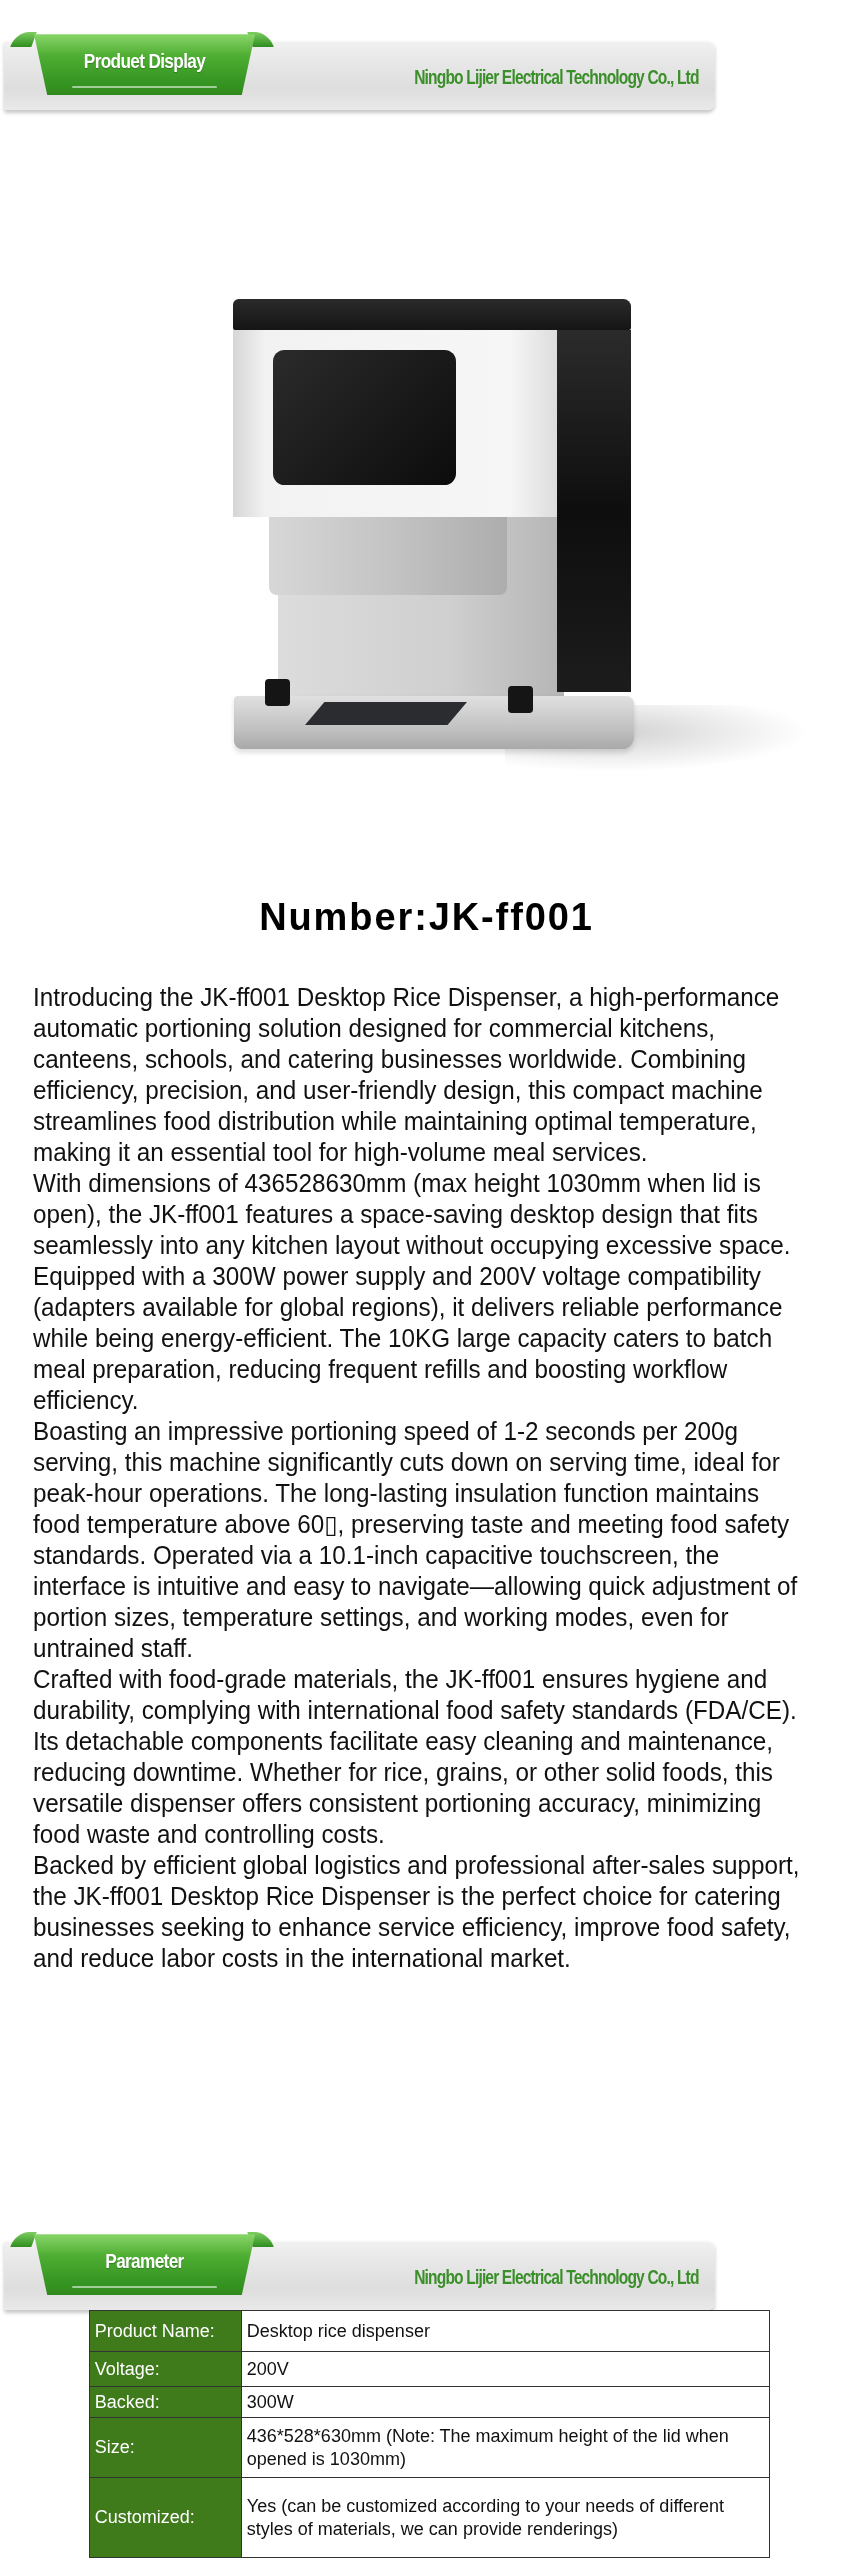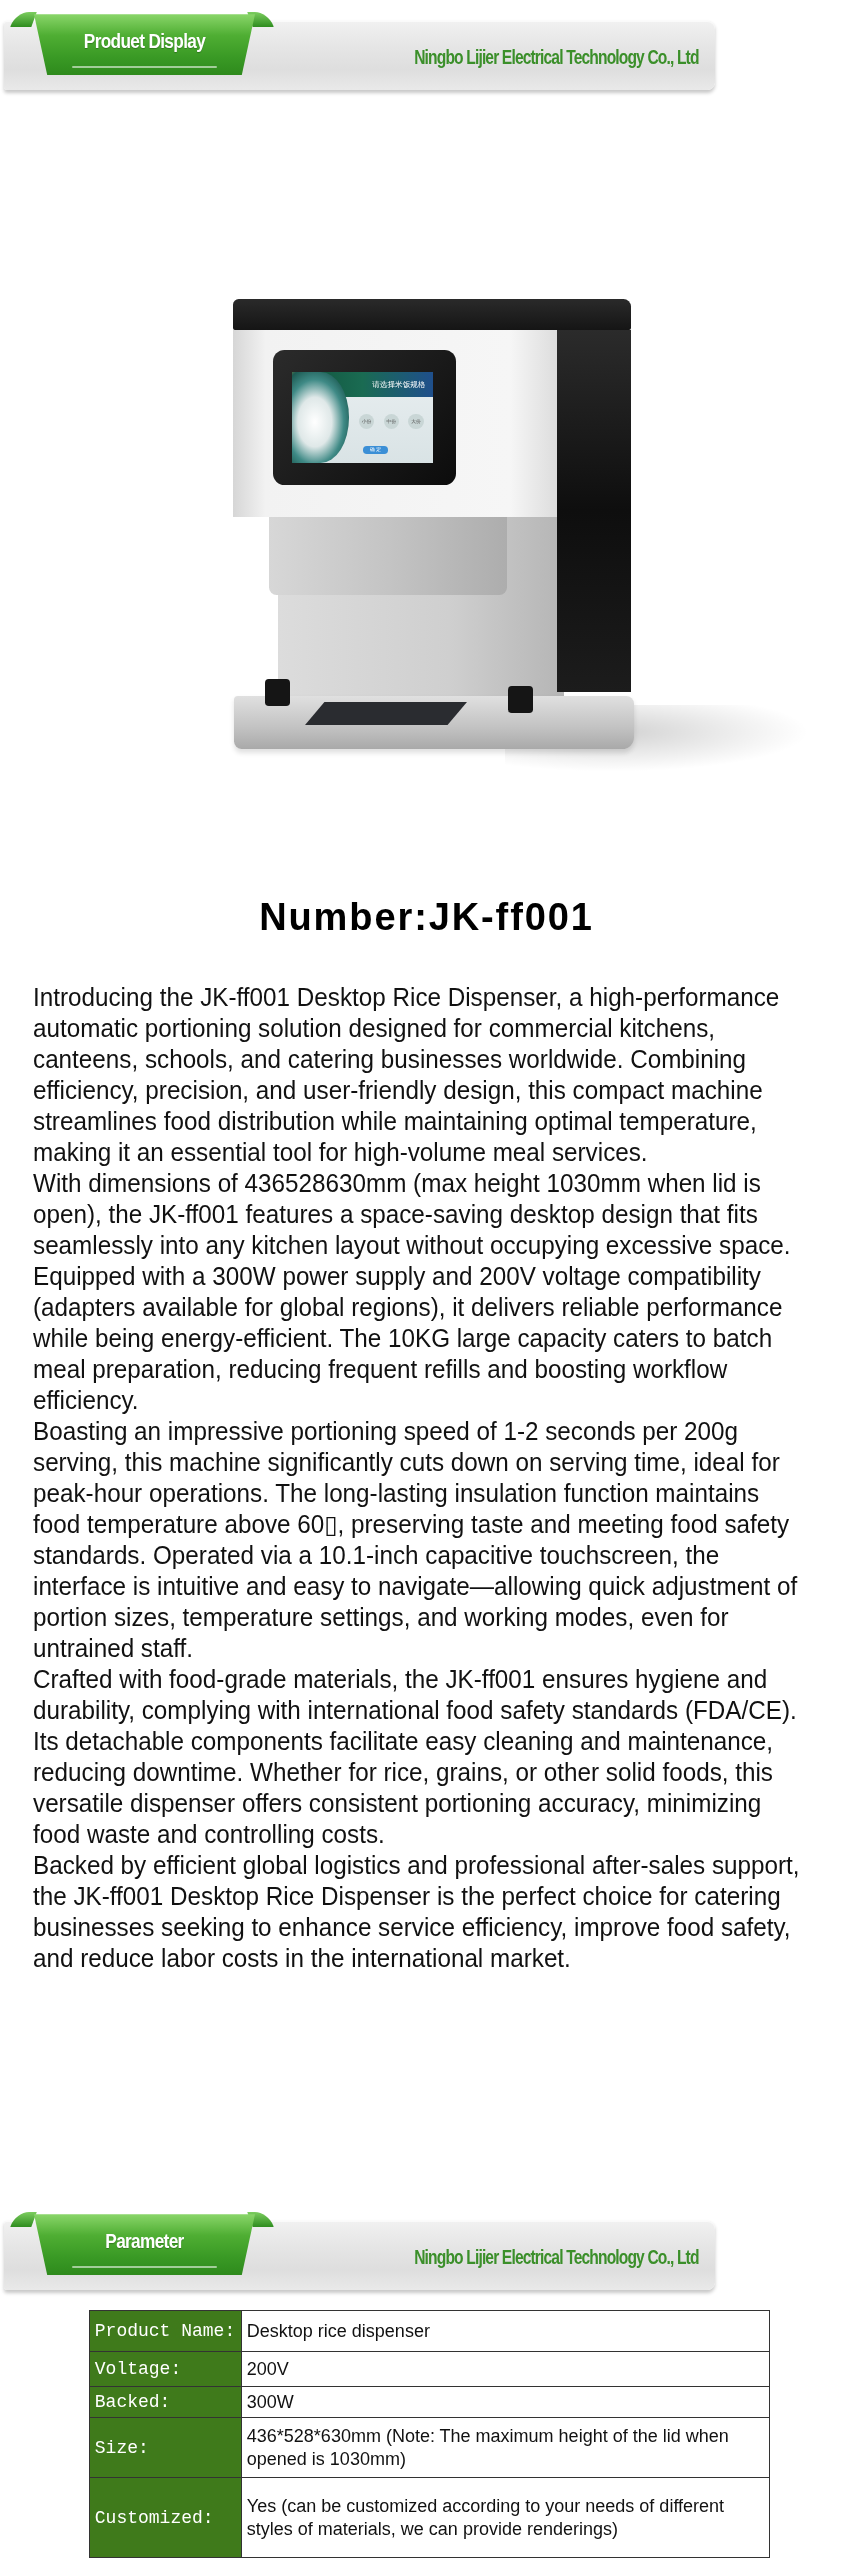--- a/index.html
+++ b/index.html
@@ -1,20 +1,20 @@
 <!DOCTYPE html>
 <html><head>
 <meta charset="utf-8">
 <style>
   * { box-sizing: border-box; margin: 0; padding: 0; }
   html, body { width: 853px; height: 2576px; background: #ffffff; overflow: hidden; }
   body { position: relative; font-family: "Liberation Sans", sans-serif; color: #000; }
 
   
-  .banner { position: absolute; left: 0; width: 720px; height: 95px; }
+  .banner { position: absolute; left: 0; width: 720px; height: 95px; margin-top: 20px; }
   .banner .bar {
     position: absolute; left: 3.8px; right: 4.8px; top: 21px; height: 69px;
     background: linear-gradient(180deg, #f1f1f1 0%, #e6e6e6 35%, #dedede 70%, #e9e9e9 100%);
     border-radius: 2.9px 7.6px 7.6px 2.9px;
     box-shadow: 0 2.9px 3.8px rgba(0,0,0,0.22), inset 0 1px 0 #fafafa;
   }
   .banner .ribbon-ear-l, .banner .ribbon-ear-r {
     position: absolute; top: 12.4px; width: 21px; height: 15.2px;
     background: linear-gradient(180deg, #7ccd5f, #2f8d1f);
   }
@@ -122,21 +122,21 @@
     transform: scaleX(0.97); transform-origin: left top;
   }
   .desc p { margin: 0; }
 
   
   table.params {
     position: absolute; left: 89px; top: 2310px; width: 681px;
     border-collapse: collapse; font-size: 18px;
   }
   table.params td { border: 1.4px solid #333; padding: 0 4.8px; vertical-align: middle; }
-  table.params td.k { background: #3f7a1b; color: #ffffff; width: 152px; font-family: Liberation Mono, monospace; }
+  table.params td.k { background: #3f7a1b; color: #ffffff; width: 152px; }
   table.params td.v { background: #ffffff; color: #111; line-height: 23px; }
   tr.r1 td { height: 41px; }
   tr.r2 td { height: 35px; }
   tr.r3 td { height: 31px; }
   tr.r4 td { height: 60px; }
   tr.r5 td { height: 80px; }
 </style>
 </head>
 <body>
 
@@ -149,30 +149,20 @@
   <div class="company">Ningbo Lijier Electrical Technology Co., Ltd</div>
 </div>
 
 <div class="product">
   <div class="shadow"></div>
   <div class="body-lower"></div>
   <div class="lid"></div>
   <div class="front-upper"></div>
   <div class="side-panel"></div>
   <div class="bezel"></div>
-  <div class="screen">
-    <div class="screen-header">请选择米饭规格</div>
-    <div class="screen-photo"></div>
-    <div class="screen-btns">
-      <div class="screen-btn">小份</div>
-      <div class="screen-btn">中份</div>
-      <div class="screen-btn">大份</div>
-    </div>
-    <div class="screen-confirm">确 定</div>
-  </div>
   <div class="chute"></div>
   <div class="tray"></div>
   <div class="drip"></div>
   <div class="foot l"></div>
   <div class="foot r"></div>
 </div>
 
 <div class="title">Number:JK-ff001</div>
 
 <div class="desc">

